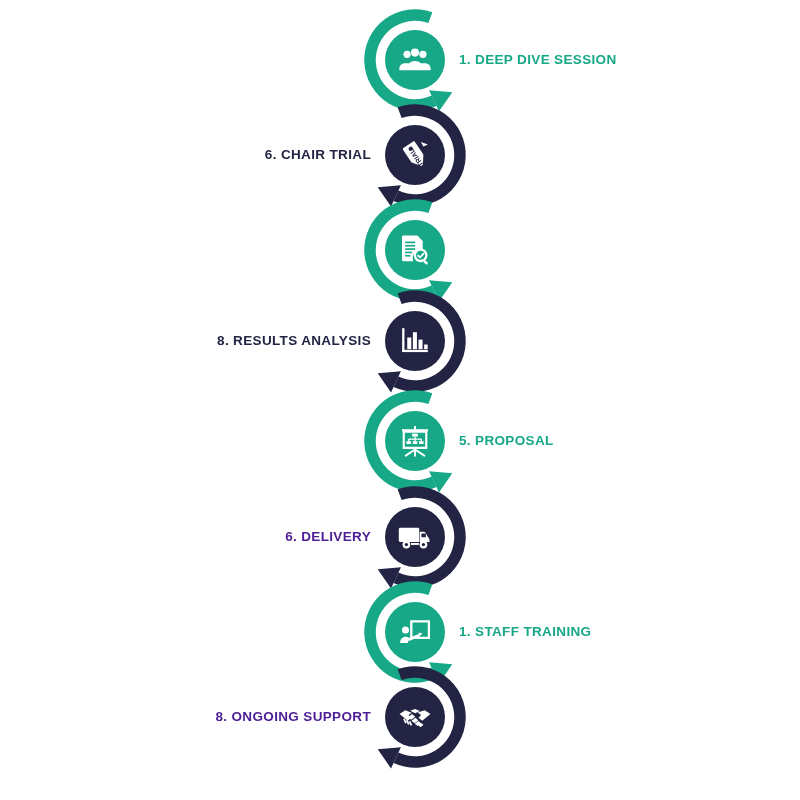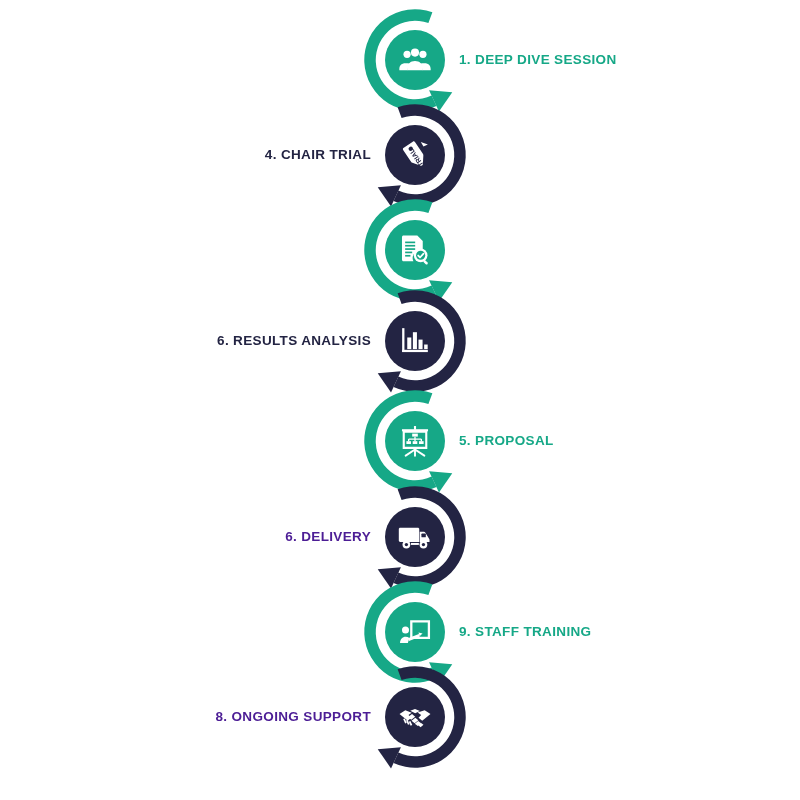--- a/index.html
+++ b/index.html
@@ -162,19 +162,19 @@
     <path d="M16.0 24.2l4.4-3.4 3.4 2.8-4.2 3.4z"></path>
     <path d="M19.8 27.6l3.8-3.0 3.2 2.6-3.6 3.0z"></path>
     <path d="M23.2 29.0l3.4-2.6 3.0 2.4-3.2 2.8z"></path>
     <rect x="6.6" y="22.4" width="2.0" height="5.4" transform="rotate(-24 6.6 22.4)"></rect>
     <rect x="9.8" y="24.0" width="2.0" height="5.4" transform="rotate(-24 9.8 24.0)"></rect>
     <rect x="13.0" y="25.4" width="2.0" height="5.0" transform="rotate(-24 13.0 25.4)"></rect>
   </g>
       </g>
     </svg>
     <div class="step-label side-right" style="color: rgb(22, 168, 135); top: 53px; left: 442px;">1. DEEP DIVE SESSION</div>
-    <div class="step-label side-left" style="color: rgb(35, 36, 67); top: 148px; right: 446px;">4. CHAIR TRIAL</div>
-    <div class="step-label side-left" style="color: rgb(35, 36, 67); top: 334px; right: 446px;">6. RESULTS ANALYSIS</div>
+    <div class="step-label side-left" style="color: rgb(35, 36, 67); top: 148px; right: 446px;">6. CHAIR TRIAL</div>
+    <div class="step-label side-left" style="color: rgb(35, 36, 67); top: 334px; right: 446px;">8. RESULTS ANALYSIS</div>
     <div class="step-label side-right" style="color: rgb(22, 168, 135); top: 434px; left: 442px; text-align: right;">5. PROPOSAL</div>
     <div class="step-label side-left" style="color: #4c1d95; top: 530px; right: 446px;">6. DELIVERY</div>
-    <div class="step-label side-right" style="color: rgb(22, 168, 135); top: 625px; left: 442px;">9. STAFF TRAINING</div>
+    <div class="step-label side-right" style="color: rgb(22, 168, 135); top: 625px; left: 442px;">1. STAFF TRAINING</div>
     <div class="step-label side-left" style="color: #4c1d95; top: 710px; right: 446px; text-align: right;">8. ONGOING SUPPORT</div>
   </div>
 
 </body></html>

